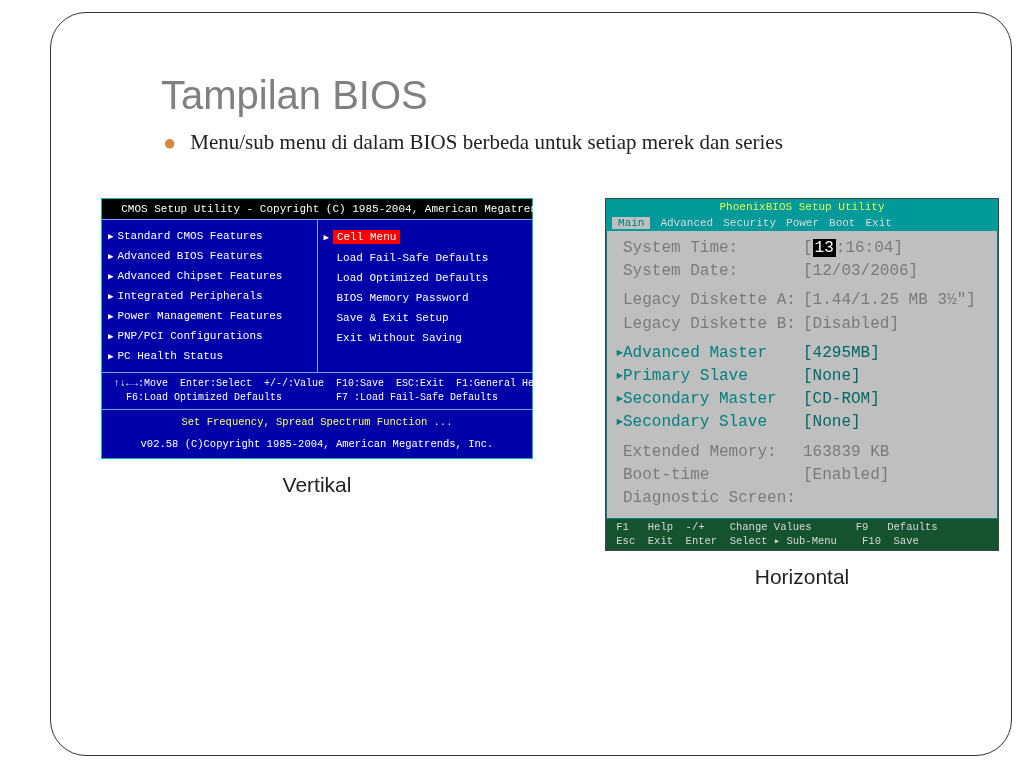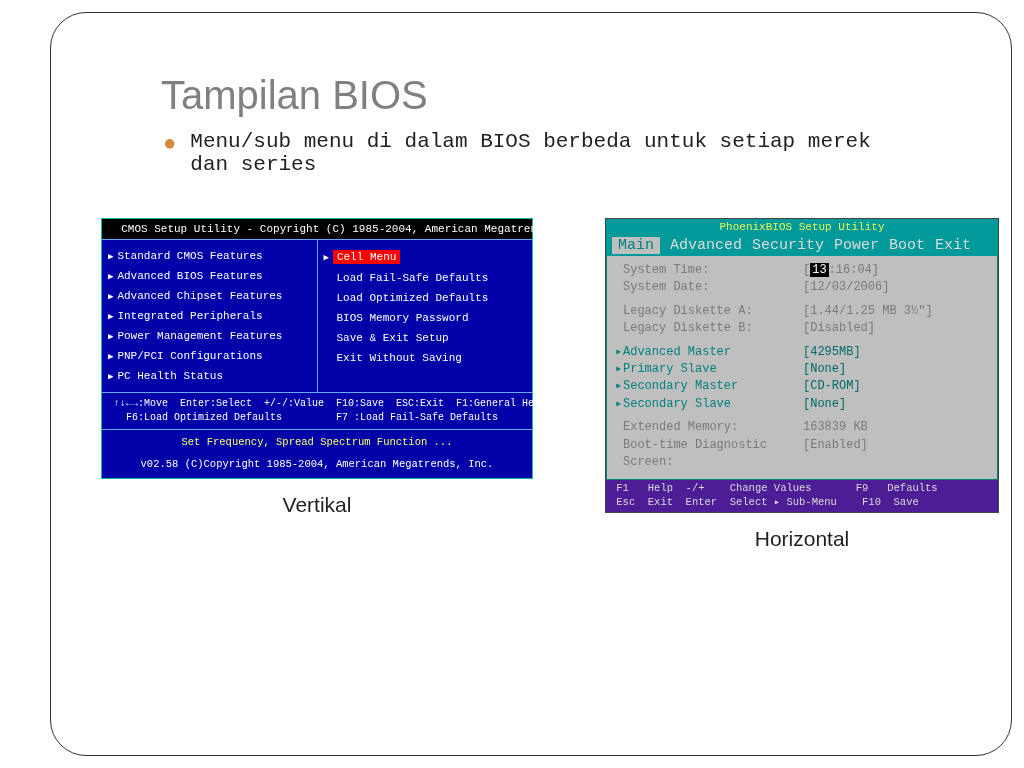--- a/index.html
+++ b/index.html
@@ -38,21 +38,21 @@
   }
   .bullet-dot {
     color: #d48a3a;
     font-size: 22px;
     line-height: 26px;
     margin-right: 14px;
   }
   .bullet-text {
     font-size: 21px;
     color: #222;
-    font-family: Liberation Mono, monospace;
+    font-family: Liberation Serif, serif;
   }
   .panels {
     display: flex;
     gap: 72px;
     margin-top: 42px;
     margin-left: -10px;
   }
   .panel-col {
     display: flex;
     flex-direction: column;
@@ -140,53 +140,53 @@
     text-align: center;
     padding: 2px 0;
     font-size: 11px;
   }
   .phx-tabs {
     background: #009a9a;
     color: #bfbfbf;
     display: flex;
     gap: 10px;
     padding: 2px 6px;
-    font-size: 15px;
+    font-size: 11px;
   }
   .phx-tab { color: #d9d9d9; }
   .phx-tab.active {
     background: #bfbfbf;
     color: #008080;
     padding: 0 6px;
   }
   .phx-main {
     background: #bfbfbf;
     padding: 6px 8px 8px 8px;
     border: 1px solid #008080;
     margin: 0;
     border-top: none;
   }
   .phx-row {
     display: flex;
     color: #008080;
     line-height: 1.45;
-    font-size: 12px;
+    font-size: 16px;
   }
   .phx-row .lab { flex: 0 0 180px; }
   .phx-row .val { color: #006868; }
   .phx-row.dim .lab, .phx-row.dim .val { color: #7a7a7a; }
   .phx-row .tri2 { color: #008080; width: 8px; display:inline-block;}
   .phx-spacer { height: 6px; }
   .sel-val {
     background: #000;
     color: #fff;
     padding: 0 2px;
   }
   .phx-foot {
-    background: #4c1d95;
+    background: #14532d;
     color: #d9d9d9;
     font-size: 10.5px;
     padding: 2px 4px;
     line-height: 1.3;
     white-space: pre;
   }
 </style>
 </head>
 <body>
 

